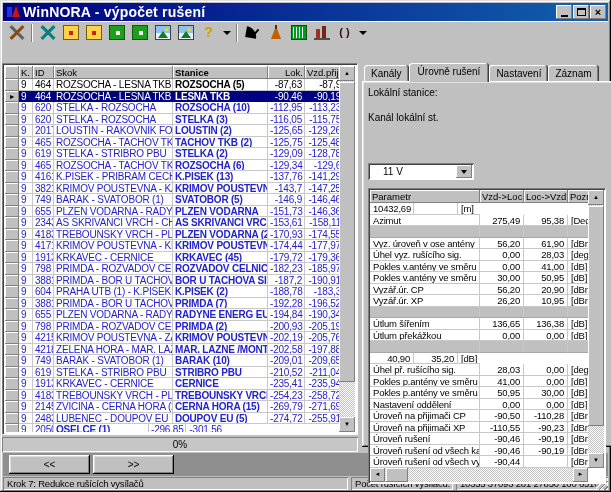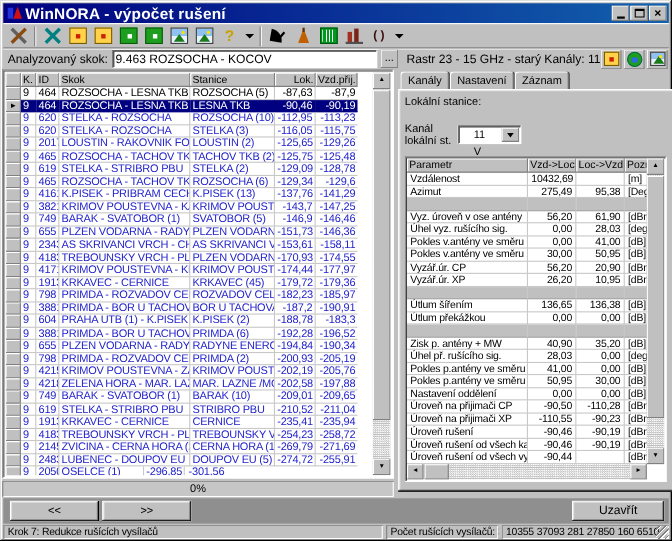--- a/index.html
+++ b/index.html
@@ -68,21 +68,21 @@
   .gwrap{position:relative;width:100%;height:100%;overflow:hidden;background:#fff;}
   .ghead{display:flex;height:13px;}
   .gbody{height:355px;overflow:hidden;}
   .hc{background:#c0c0c0;box-shadow:inset -1px -1px 0 #808080,inset 1px 1px 0 #fff;font-size:9.5px;
      padding:0 2px;line-height:13px;white-space:nowrap;overflow:hidden;flex:none;}
   .trow{display:flex;height:11.5px;background:#fff;}
   .tc{flex:none;font-size:10px;line-height:11px;padding:0 2px;white-space:nowrap;overflow:hidden;
       border-right:1px solid #c8c8c8;border-bottom:1px solid #c8c8c8;color:#2222cc;letter-spacing:-.2px;}
   .csel{width:14px;background:#c0c0c0;box-shadow:inset -1px -1px 0 #808080,inset 1px 1px 0 #fff;border:0;
       color:#000;font-size:7px;line-height:11px;text-align:center;}
-  .ck{width:14px;} .cid{width:21px;} .cskok{width:119px;} .cstan{width:77px;}
+  .ck{width:14px;} .cid{width:21px;} .cskok{width:119px;} .cstan{width:95px;font-weight:bold;}
   .clok{width:37px;text-align:right;} .cvzd{width:38px;text-align:right;border-right:0;}
   .trow.black .tc{color:#000;}
   .trow.sel .tc{background:#000080;color:#fff;border-color:#000080;}
   .trow.sel .csel{background:#c0c0c0;color:#000;}
   
   .vsb{position:absolute;top:0;right:0;width:16px;background:#dcdcdc;
        background-image:repeating-conic-gradient(#fff 0 25%,#c0c0c0 0 50%);background-size:2px 2px;}
   .sbtn{position:absolute;left:0;width:16px;height:15px;font-size:6px;line-height:14px;text-align:center;color:#000;}
   .thumb{position:absolute;left:0;width:16px;}
   .hsb{position:absolute;left:0;bottom:0;height:14px;background-image:repeating-conic-gradient(#fff 0 25%,#c0c0c0 0 50%);background-size:2px 2px;}
@@ -103,21 +103,21 @@
   .tab{background:#c0c0c0;box-shadow:inset -1px 0 0 #404040,inset 1px 1px 0 #fff,inset -2px 0 0 #808080;
      border-radius:3px 3px 0 0;font-size:10px;line-height:18px;padding:0 7px;white-space:nowrap;position:relative;top:2px;height:16px;}
   .tab.active{top:0;height:19px;z-index:2;font-size:10px;padding:0 9px;line-height:17px;}
   .tabbody{position:absolute;left:0;top:18px;right:0;bottom:0;background:#c0c0c0;
      box-shadow:inset -1px -1px 0 #000,inset 1px 1px 0 #fff,inset -2px -2px 0 #808080,inset 2px 2px 0 #dfdfdf;padding:4px;}
   .fl{font-size:10px;}
   .lsrow{display:flex;align-items:flex-start;margin:2px 0 14px 2px;}
   .lsfield{margin-left:5px;flex:1;height:17px;background:#fff;font-size:10px;line-height:15px;padding:1px 3px;
      box-shadow:inset 1px 1px 0 #808080,inset -1px -1px 0 #fff,inset 2px 2px 0 #404040;}
   .cbrow{display:flex;margin:0 2px;gap:20px;}
-  .cbcol{display:flex;flex-direction:row;}
+  .cbcol{display:flex;flex-direction:column;gap:38px;}
   .combo{margin-top:2px;height:17px;background:#fff;display:flex;
      box-shadow:inset 1px 1px 0 #808080,inset -1px -1px 0 #fff,inset 2px 2px 0 #404040;}
   .combo .val{flex:1;font-size:10px;line-height:16px;padding:1px 15px;}
   .combo .dd{width:16px;height:13px;margin:2px 2px 0 0;display:flex;align-items:center;justify-content:center;}
   .combo .dd i{width:0;height:0;border-left:3px solid transparent;border-right:3px solid transparent;border-top:4px solid #000;}
   .cb1{width:106px;} .cb2{width:112px;}
   .pgrid{position:relative;margin:8px 0 0 2px;width:238px;height:296px;background:#fff;
      border:1px solid;border-color:#808080 #fff #fff #808080;box-shadow:inset 1px 1px 0 #404040;padding:1px;overflow:hidden;}
   .pg-in{position:relative;width:100%;height:100%;overflow:hidden;}
   .pghead{display:flex;height:13px;}
@@ -232,44 +232,20 @@
     <span class="tbbtn">
         <span class="ico ico-paren">( )</span>
       </span>
     <span class="tbbtn" style="width:13px">
         <span class="ico ico-dd">
           <i></i>
         </span>
       </span>
   </div>
 
-  <div class="hopbar">
-    <span class="lbl">Analyzovaný skok:</span>
-    <input class="hopfield" value="9.463 ROZSOCHA - KOCOV" style="">
-    <span class="dots raisedthin">...</span>
-    <span class="rastr">Rastr 23 - 15 GHz - starý Kanály: 11</span>
-    <span class="minibtns">
-      <span class="minibtn raisedthin">
-          <span class="ico ico-mapy" style="width:14px;height:13px">
-            <i style="left:4px;top:4px"></i>
-          </span>
-        </span>
-      <span class="minibtn raisedthin">
-          <span class="ico ico-globe">
-            <i></i>
-          </span>
-        </span>
-      <span class="minibtn raisedthin">
-          <span class="ico ico-pic" style="width:14px;height:13px">
-            <i></i>
-            <b></b>
-          </span>
-        </span>
-    </span>
-  </div>
 
   <div class="dbgrid">
     <div class="gwrap">
       <div class="ghead">
         <span class="hc csel"></span>
         <span class="hc ck">K.</span>
         <span class="hc cid">ID</span>
         <span class="hc cskok">Skok</span>
         <span class="hc cstan">Stanice</span>
         <span class="hc clok">Lok.</span>
@@ -445,21 +421,21 @@
             <span class="tc cskok">PRAHA UTB (1) - K.PISEK (1)</span>
             <span class="tc cstan">K.PISEK (2)</span>
             <span class="tc clok">-188,78</span>
             <span class="tc cvzd">-183,3</span>
           </div>
           <div class="trow">
             <span class="tc csel"></span>
             <span class="tc ck">9</span>
             <span class="tc cid">3881</span>
             <span class="tc cskok">PRIMDA - BOR U TACHOVA SILO</span>
-            <span class="tc cstan">PRIMDA (6)</span>
+            <span class="tc cstan">PRIMDA (7)</span>
             <span class="tc clok">-192,28</span>
             <span class="tc cvzd">-196,52</span>
           </div>
           <div class="trow">
             <span class="tc csel"></span>
             <span class="tc ck">9</span>
             <span class="tc cid">655</span>
             <span class="tc cskok">PLZEN VODARNA - RADYNE EN</span>
             <span class="tc cstan">RADYNE ENERG EU (2)</span>
             <span class="tc clok">-194,84</span>
@@ -576,20 +552,21 @@
   <div class="status">
     <span class="stsec" style="width:345px">Krok 7: Redukce rušících vysílačů</span>
     <span class="stsec" style="width:102px">Počet rušících vysílačů: 32</span>
     <span class="stsec" style="flex:1">10355 37093 281 27850 160 6510</span>
     <span class="grip"></span>
   </div>
 
   <div class="panel">
     <div class="tabs">
         <span class="tab">Kanály</span>
+        <span class="tab active">Úrovně rušení</span>
         <span class="tab">Nastavení</span>
         <span class="tab">Záznam</span>
       </div>
     <div class="tabbody">
       <div class="lsrow">
         <span class="fl">Lokální stanice:</span>
       </div>
       <div class="cbrow">
         <div class="cbcol cb1">
           <span class="fl">Kanál lokální st.</span>
@@ -605,21 +582,20 @@
       <div class="pgrid">
         <div class="pg-in">
           <div class="pghead">
             <span class="hc pname">Parametr</span>
             <span class="hc pa" style="text-align:right">Vzd-&gt;Loc</span>
             <span class="hc pb" style="text-align:right">Loc-&gt;Vzd</span>
             <span class="hc pu">Pozn.</span>
           </div>
           <div class="pgbody">
               <div class="prow">
-                <span class="pc pname">Vzdálenost</span>
                 <span class="pc pa">10432,69</span>
                 <span class="pc pb"></span>
                 <span class="pc pu">[m]</span>
               </div>
               <div class="prow">
                 <span class="pc pname">Azimut</span>
                 <span class="pc pa">275,49</span>
                 <span class="pc pb">95,38</span>
                 <span class="pc pu">[Deg]</span>
               </div>
@@ -683,21 +659,20 @@
                 <span class="pc pb">0,00</span>
                 <span class="pc pu">[dB]</span>
               </div>
               <div class="prow sep">
                 <span class="pc pname"></span>
                 <span class="pc pa"></span>
                 <span class="pc pb"></span>
                 <span class="pc pu"></span>
               </div>
               <div class="prow">
-                <span class="pc pname">Zisk p. antény + MW</span>
                 <span class="pc pa">40,90</span>
                 <span class="pc pb">35,20</span>
                 <span class="pc pu">[dB]</span>
               </div>
               <div class="prow">
                 <span class="pc pname">Úhel př. rušícího sig.</span>
                 <span class="pc pa">28,03</span>
                 <span class="pc pb">0,00</span>
                 <span class="pc pu">[deg]</span>
               </div>

